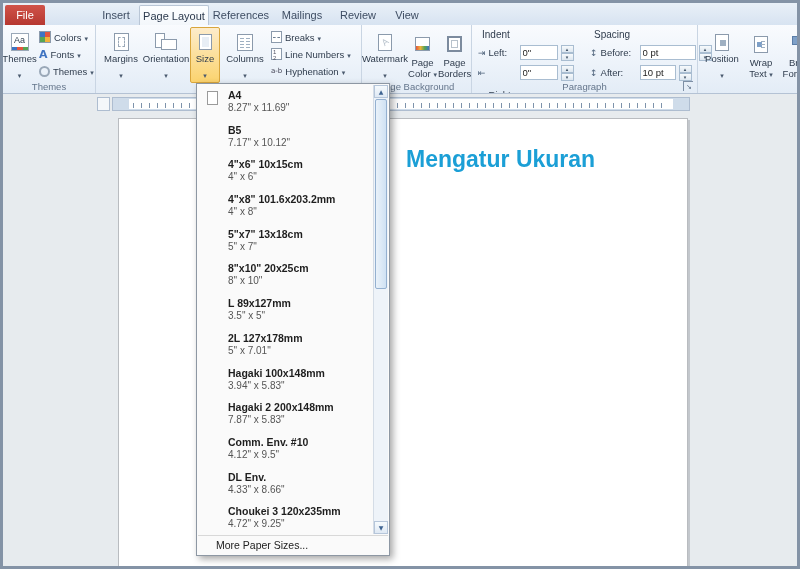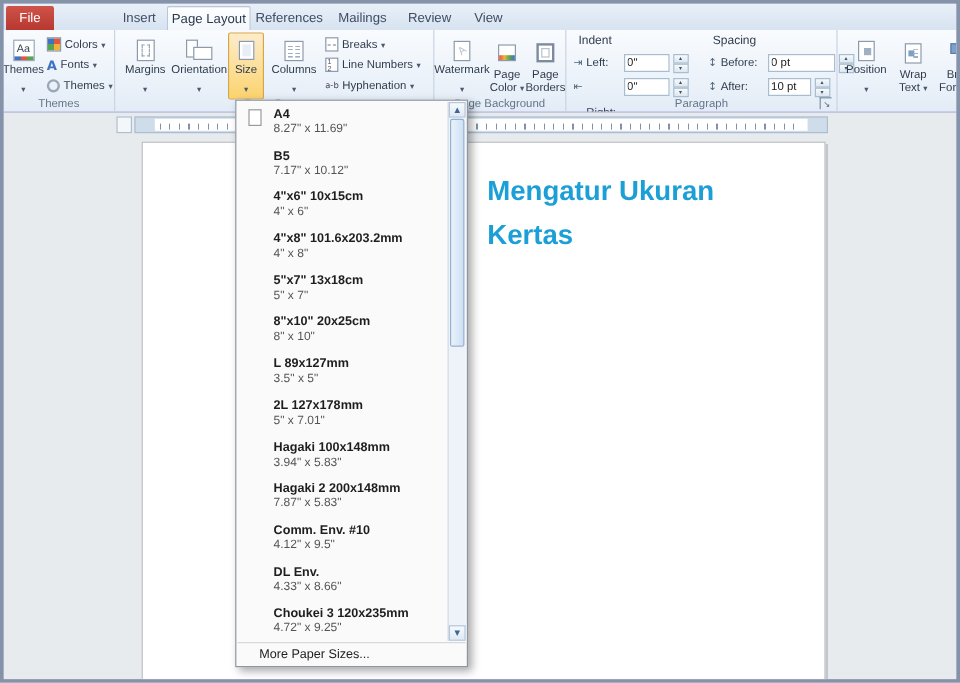--- a/index.html
+++ b/index.html
@@ -310,21 +310,20 @@
 
   <div class="docwrap">
     <div class="tabsel"></div>
     <div class="ruler">
       <div class="rwhite"></div>
       <div class="rticks"></div>
     </div>
     <div class="page">
       <div class="heading">
         <div>Mengatur Ukuran</div>
-        <div>Kertas</div>
       </div>
     </div>
   </div>
 
   <div class="dd">
     <div class="dd-list">
   <div class="dd-item">
     <span class="dd-icon"></span>
     <div class="dd-name">A4</div>
     <div class="dd-dims">8.27" x 11.69"</div>

